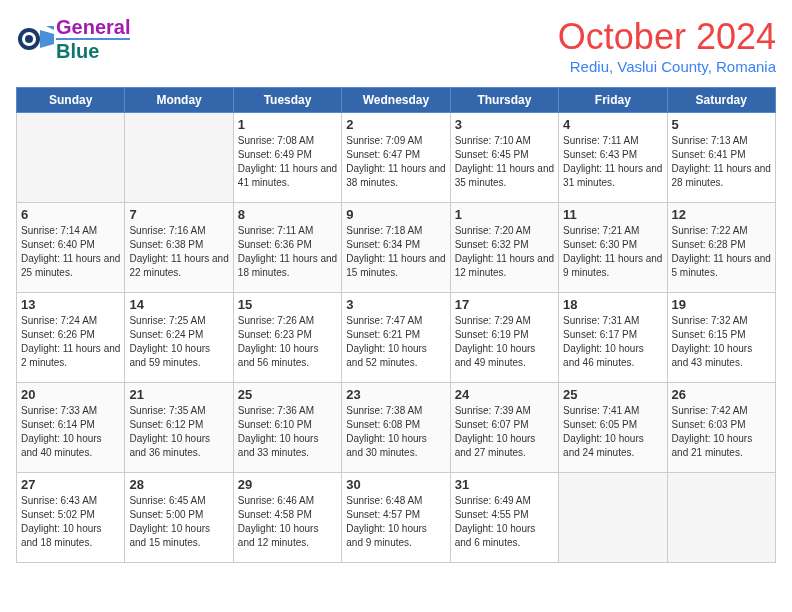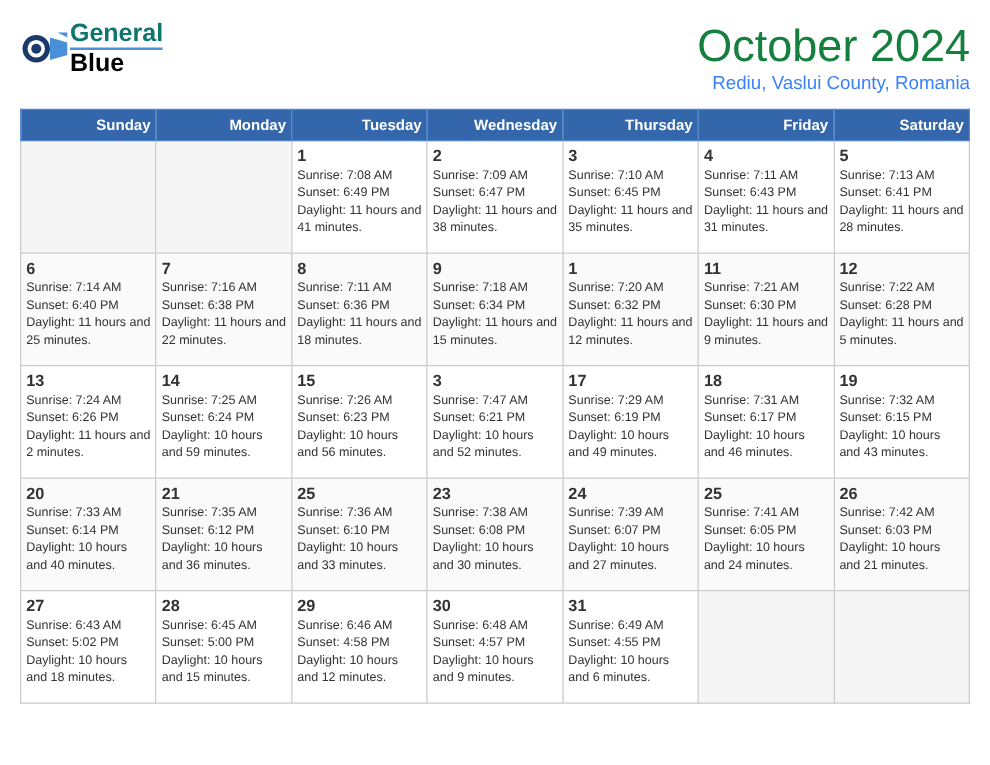--- a/index.html
+++ b/index.html
@@ -19,38 +19,38 @@
     .logo {
       display: flex;
       flex-direction: column;
       align-items: flex-start;
     }
     .title-block {
       text-align: right;
     }
     .month-title {
       font-size: 36px;
-      color: #15803d;
+      color: #ef4444;
       font-weight: normal;
     }
     .location {
       font-size: 15px;
       color: #3b82f6;
     }
     table {
       width: 100%;
       border-collapse: collapse;
       table-layout: fixed;
     }
     th {
       background: #3366aa;
       color: #fff;
       font-size: 12px;
       padding: 5px 4px;
-      text-align: right;
+      text-align: center;
       border: 1px solid #5588cc;
     }
     td {
       border: 1px solid #ccc;
       vertical-align: top;
       padding: 4px 4px 4px 4px;
       height: 90px;
       font-size: 10px;
       color: #333;
       background: #fff;
@@ -80,22 +80,22 @@
   <div class="logo">
     <div style="display:flex;align-items:center;gap:2px;">
       <svg width="38" height="38" viewBox="0 0 38 38">
         <circle cx="13" cy="19" r="11" fill="#1a3a6b"></circle>
         <circle cx="13" cy="19" r="7" fill="#fff"></circle>
         <circle cx="13" cy="19" r="4" fill="#1a3a6b"></circle>
         <polygon points="24,10 38,14 38,24 24,28" fill="#4a90d9"></polygon>
         <polygon points="30,6 38,10 38,6" fill="#4a90d9"></polygon>
       </svg>
       <div>
-        <div style="font-size:20px;font-weight:bold;color:#0f766e;line-height:1.1;">General</div>
-        <div style="font-size:20px;font-weight:bold;color:#000000;line-height:1.1;border-top:2px solid #4a90d9;">Blue</div>
+        <div style="font-size:20px;font-weight:bold;color:#a21caf;line-height:1.1;">General</div>
+        <div style="font-size:20px;font-weight:bold;color:#0f766e;line-height:1.1;border-top:2px solid #4a90d9;">Blue</div>
       </div>
     </div>
   </div>
   <div class="title-block">
     <div class="month-title">October 2024</div>
     <div class="location">Rediu, Vaslui County, Romania</div>
   </div>
 </div>
 
 <table>

